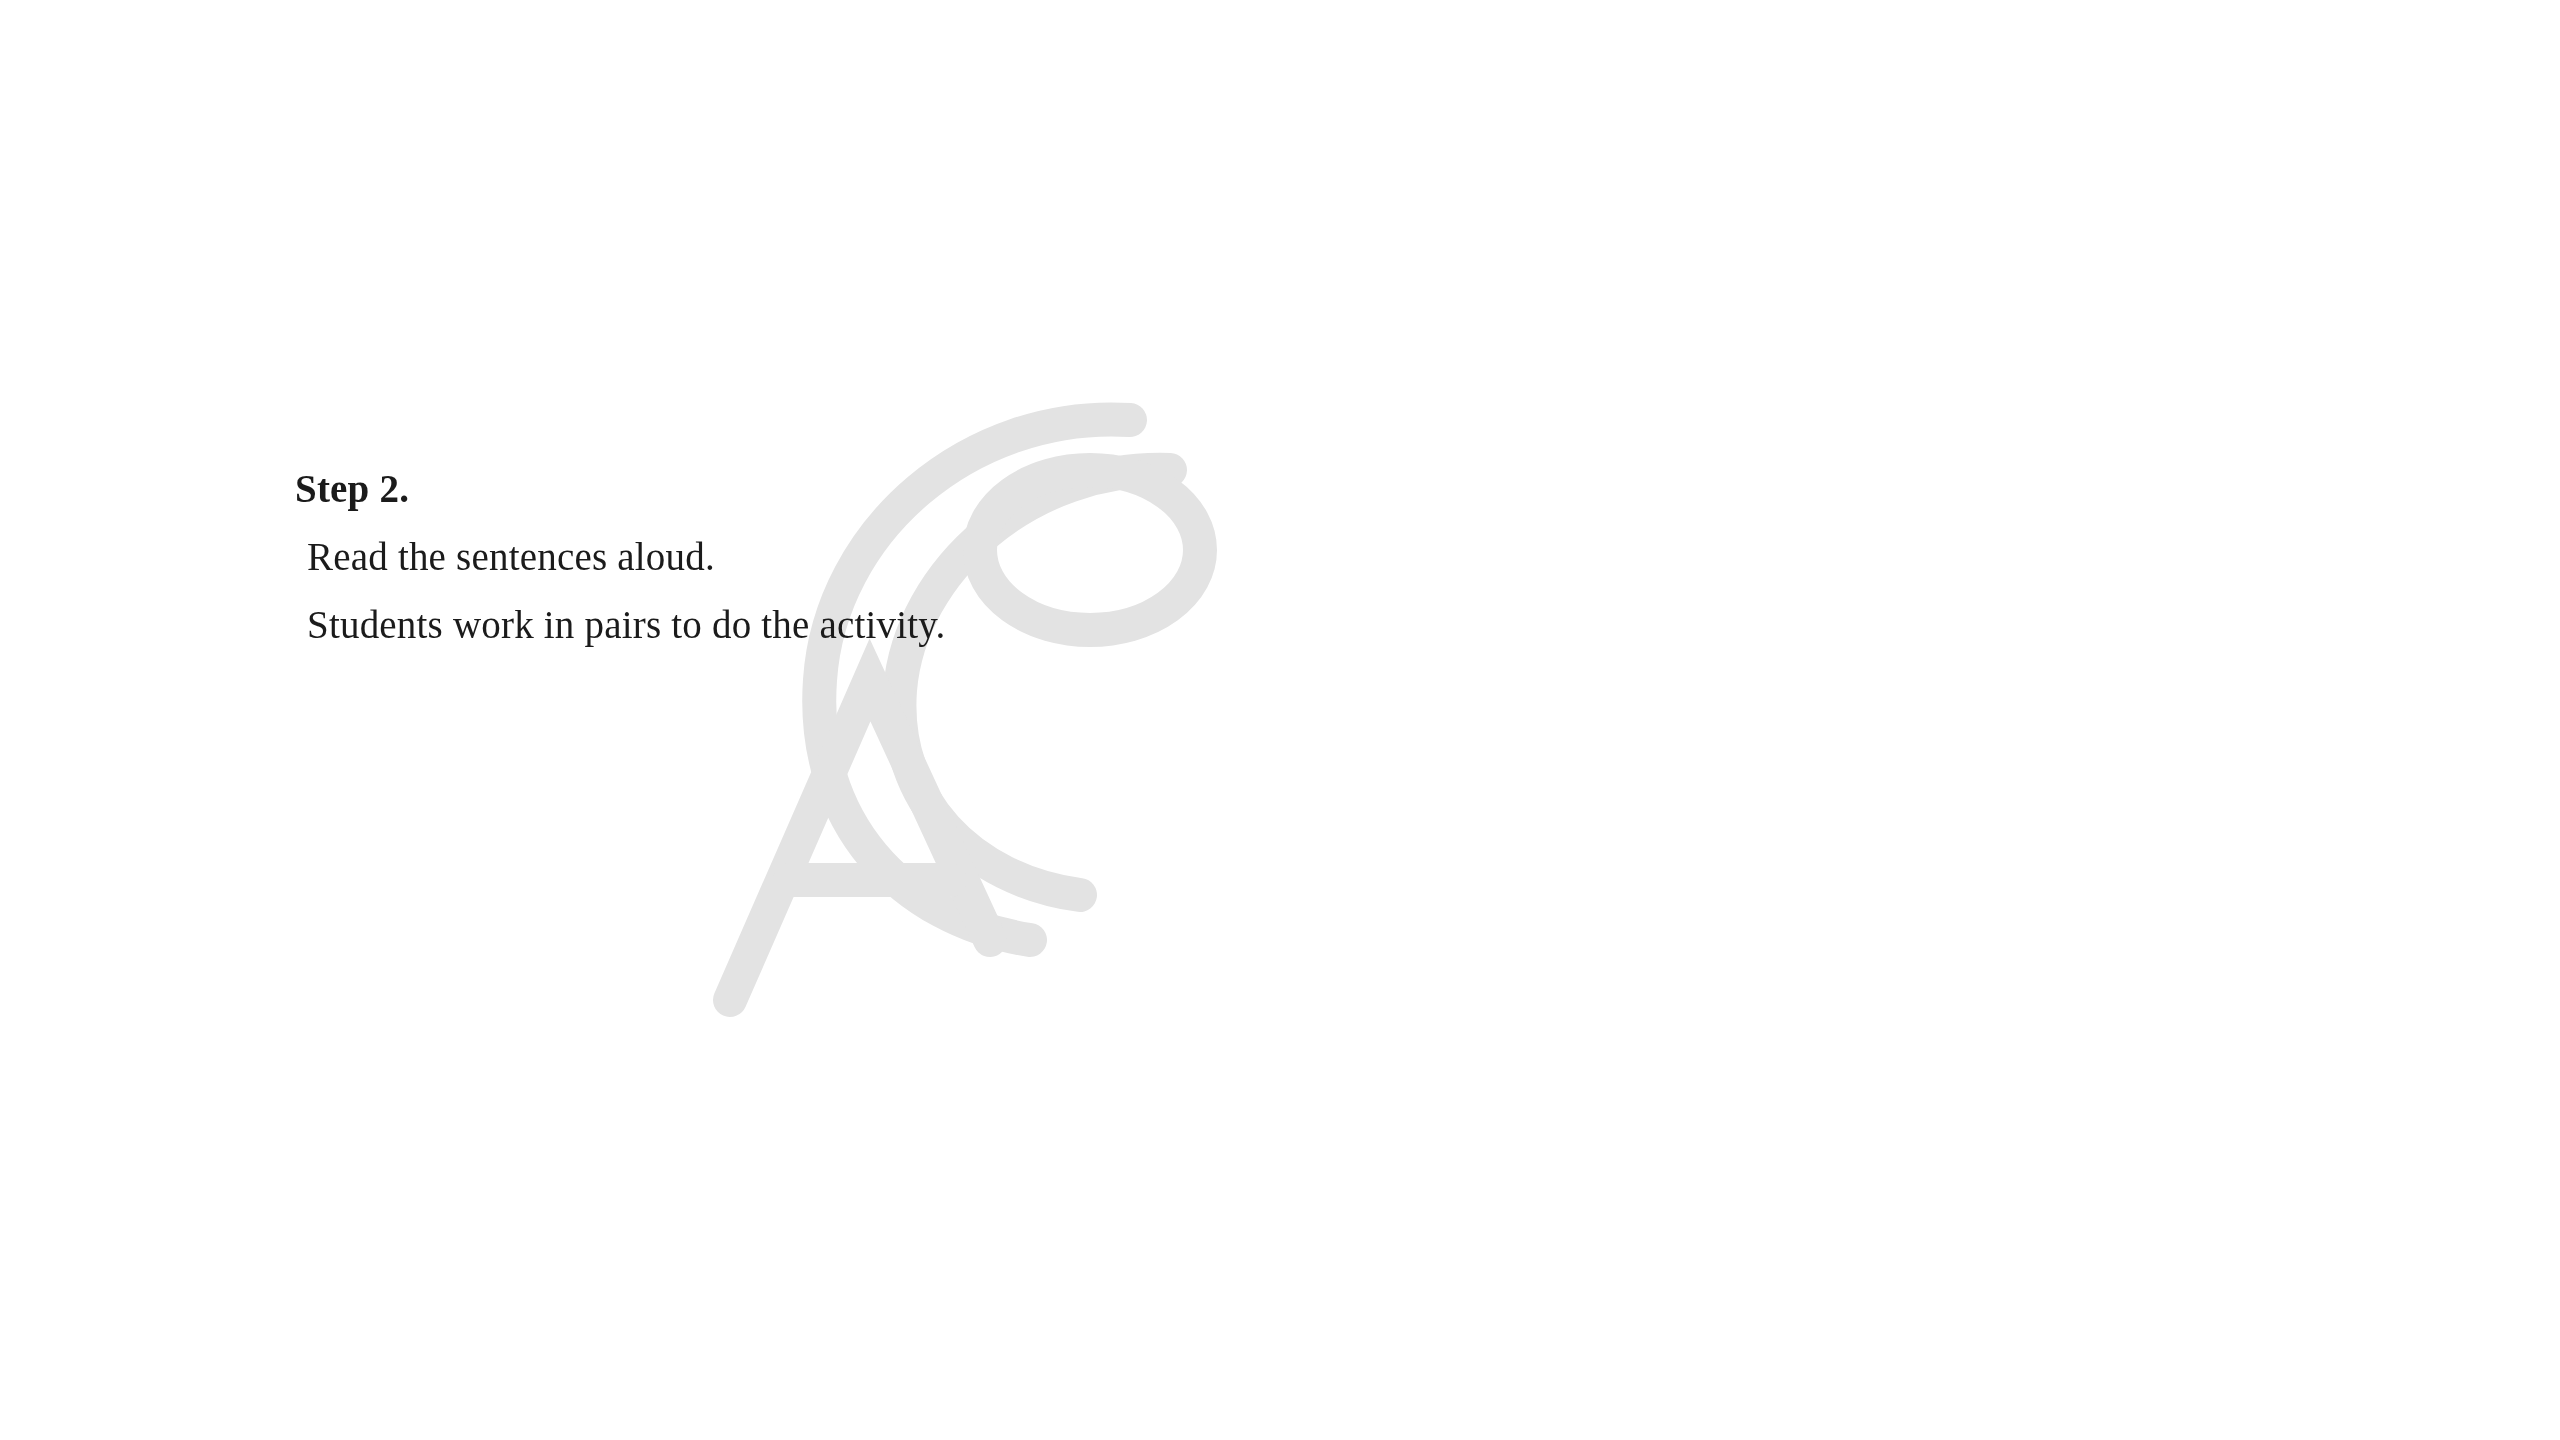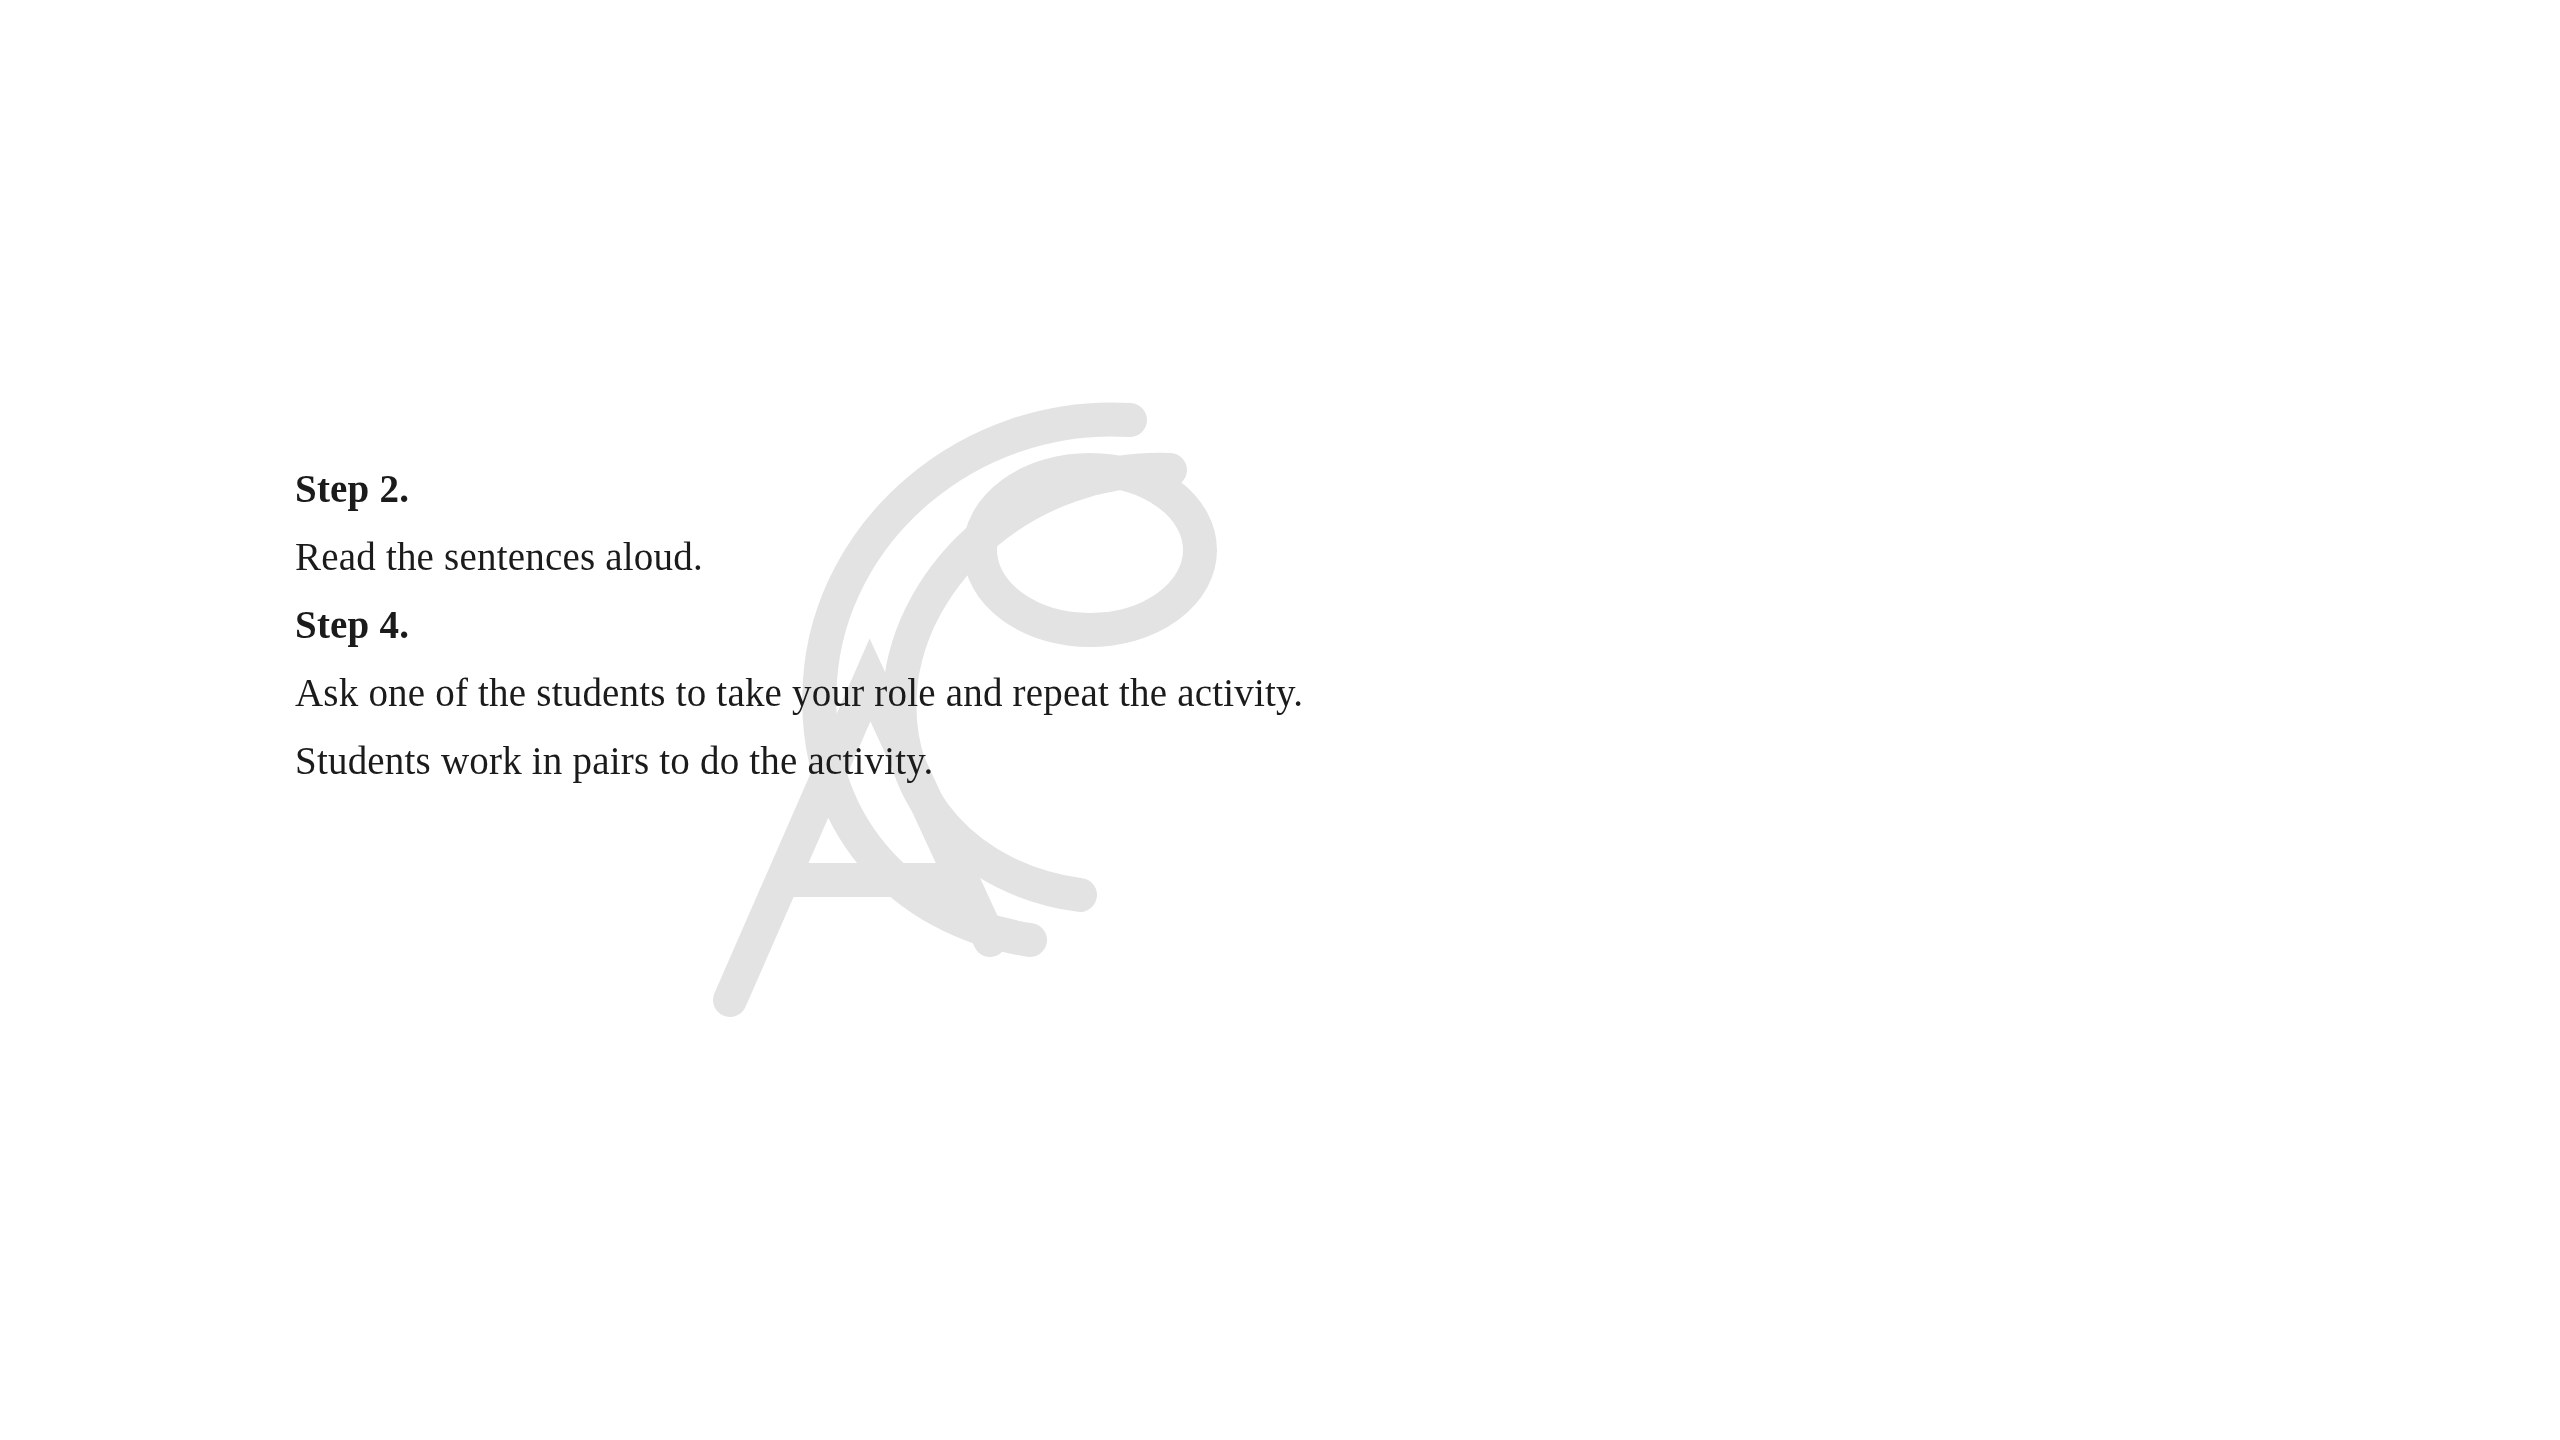--- a/index.html
+++ b/index.html
@@ -56,20 +56,21 @@
   }
 
   .step-body {
     font-family: "Liberation Serif", serif;
     font-weight: normal;
     font-size: 39px;
     line-height: 68px;
     color: #1b1b1b;
     letter-spacing: 0.2px;
     white-space: nowrap;
+    margin-left: 12px;
   }
 </style>
 </head>
 <body>
 
 <div id="page">
 
   <svg id="watermark" viewBox="0 0 1000 700" xmlns="http://www.w3.org/2000/svg">
     <g fill="none" stroke="#e3e3e3" stroke-width="34" stroke-linecap="round">
 
@@ -84,23 +85,19 @@
   </svg>
 
   <div id="content">
 
     <div class="step">
       <div class="step-head">Step 2.</div>
       <div class="step-body">Read the sentences aloud.</div>
     </div>
 
 
-    <div class="step">
-      <div class="step-head">Step 4.</div>
-      <div class="step-body">Ask one of the students to take your role and repeat the activity.</div>
-    </div>
 
     <div class="step">
       <div class="step-body">Students work in pairs to do the activity.</div>
     </div>
 
   </div>
 </div>
 
 </body></html>

